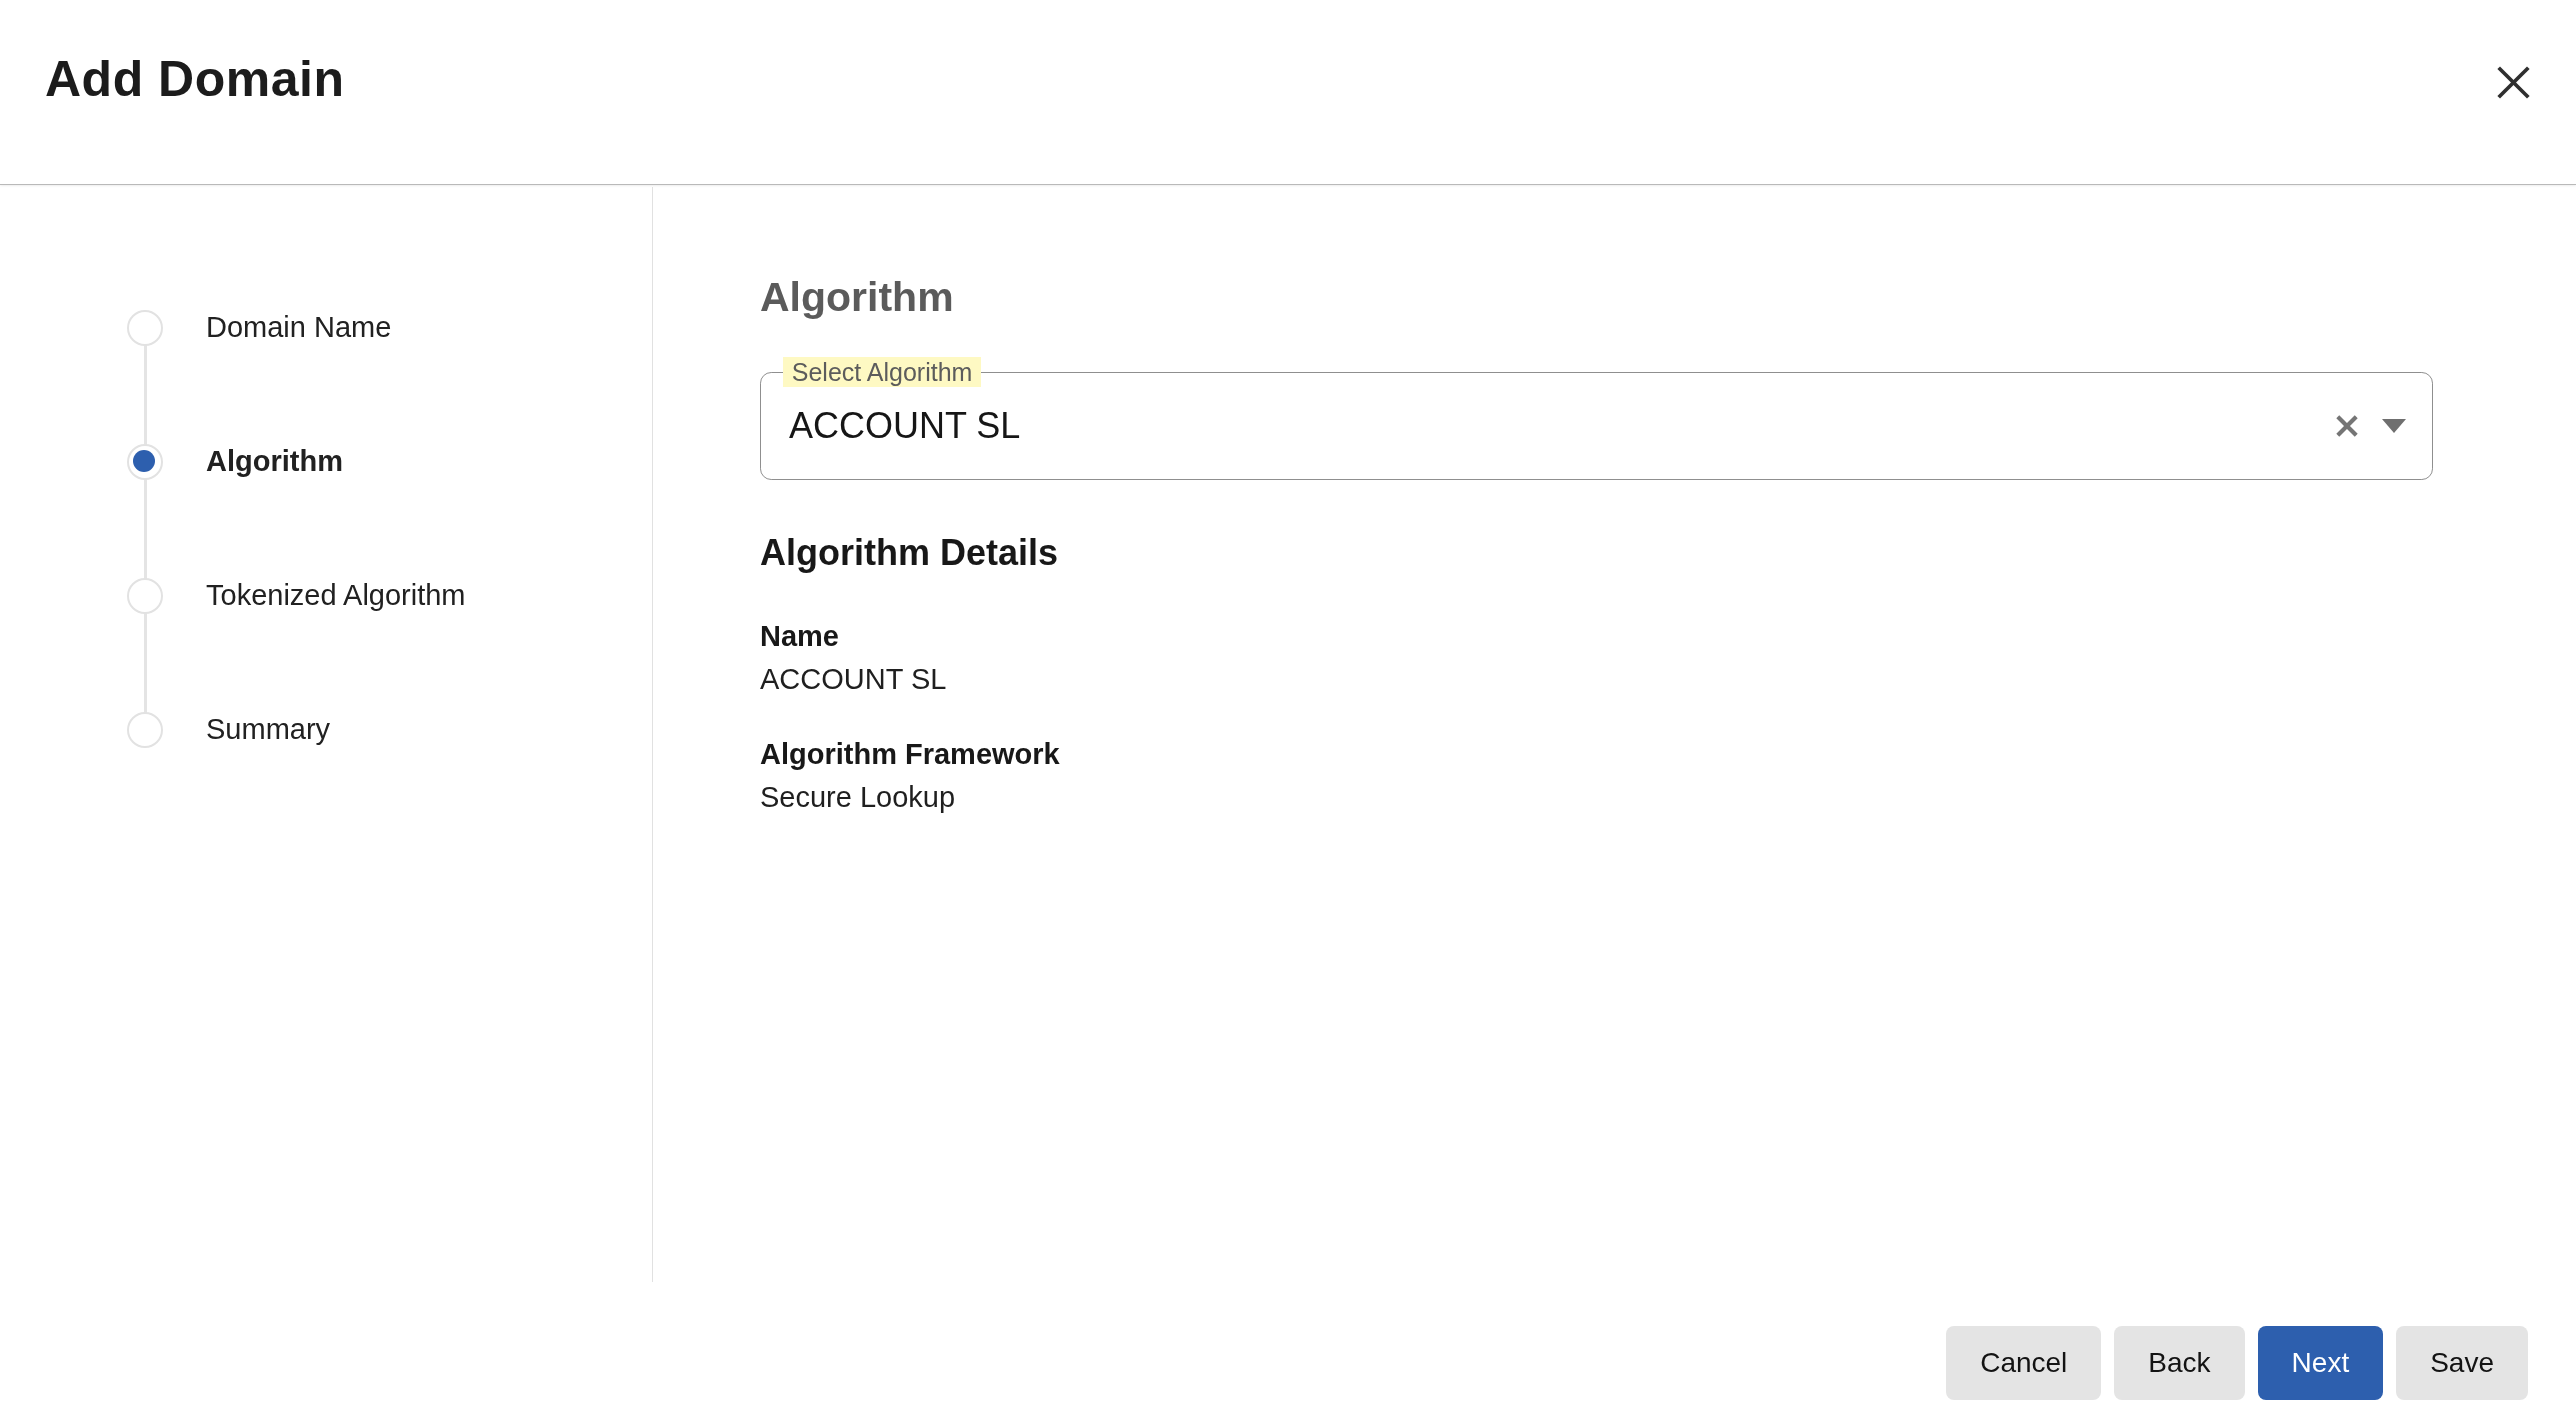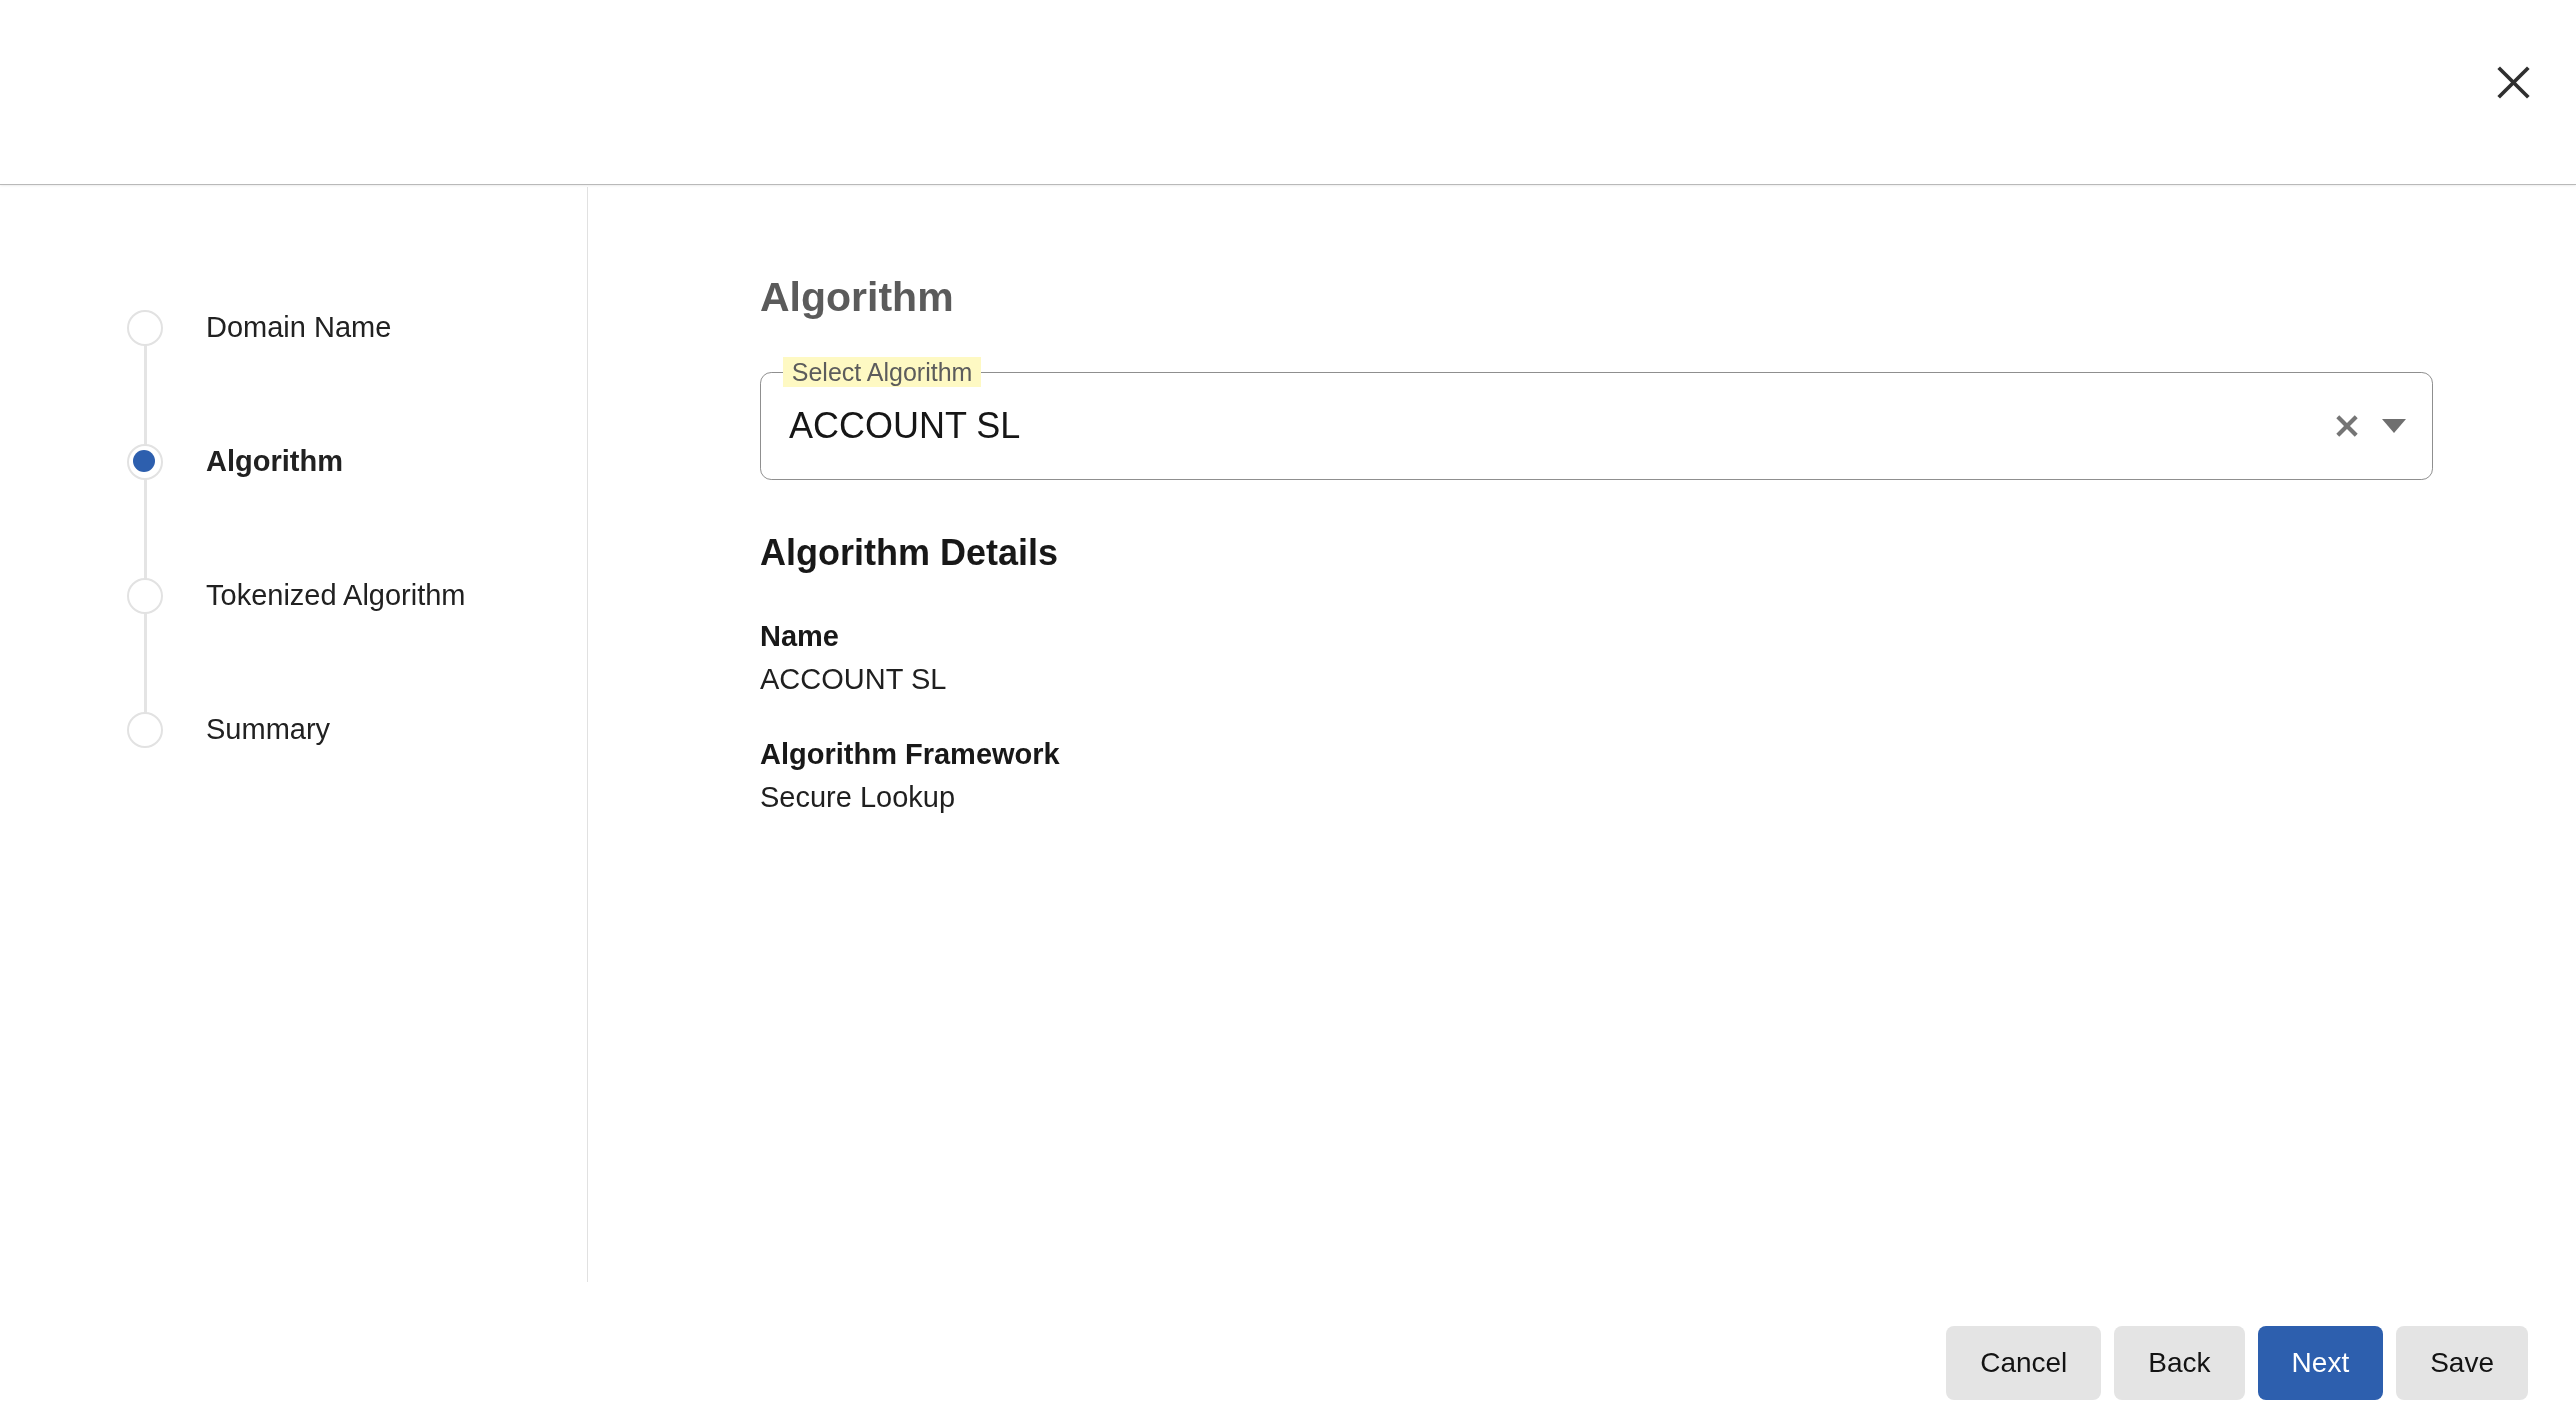--- a/index.html
+++ b/index.html
@@ -20,21 +20,21 @@
     letter-spacing: 0.5px;
   }
   .close-btn {
     position: absolute; top: 58px; right: 37px; width: 52px; height: 52px;
     display: flex; align-items: center; justify-content: center;
     cursor: pointer; background: transparent; border: none;
   }
 
   
   .sidebar {
-    position: absolute; left: 0; top: 187px; width: 588px; height: 1095px;
+    position: absolute; left: 0; top: 187px; width: 653px; height: 1095px;
     border-right: 1.9px solid #e1e1e1;
     background: #ffffff;
   }
 
   
   .stepper { position: absolute; left: 0; top: 0; width: 100%; height: 100%; }
   .stepper .connector {
     position: absolute; left: 144px; top: 140px; width: 2.8px; height: 402px;
     background: #e4e4e4; z-index: 0;
   }
@@ -110,20 +110,21 @@
     font-family: "Liberation Sans", "DejaVu Sans", sans-serif;
     font-size: 28px; padding: 0 34px; cursor: pointer;
     display: flex; align-items: center; justify-content: center; white-space: nowrap;
   }
   .btn.primary { background: #2d5fae; color: #ffffff; }
 </style>
 </head>
 <body>
 
 <div class="header">
+  <div class="title">Add Domain</div>
   <button class="close-btn">
     <span>
       <svg width="37" height="37" viewBox="0 0 40 40">
         <line x1="4" y1="4" x2="36" y2="36" stroke="#2f2f2f" stroke-width="4"></line>
         <line x1="36" y1="4" x2="4" y2="36" stroke="#2f2f2f" stroke-width="4"></line>
       </svg>
     </span>
   </button>
 </div>
 

